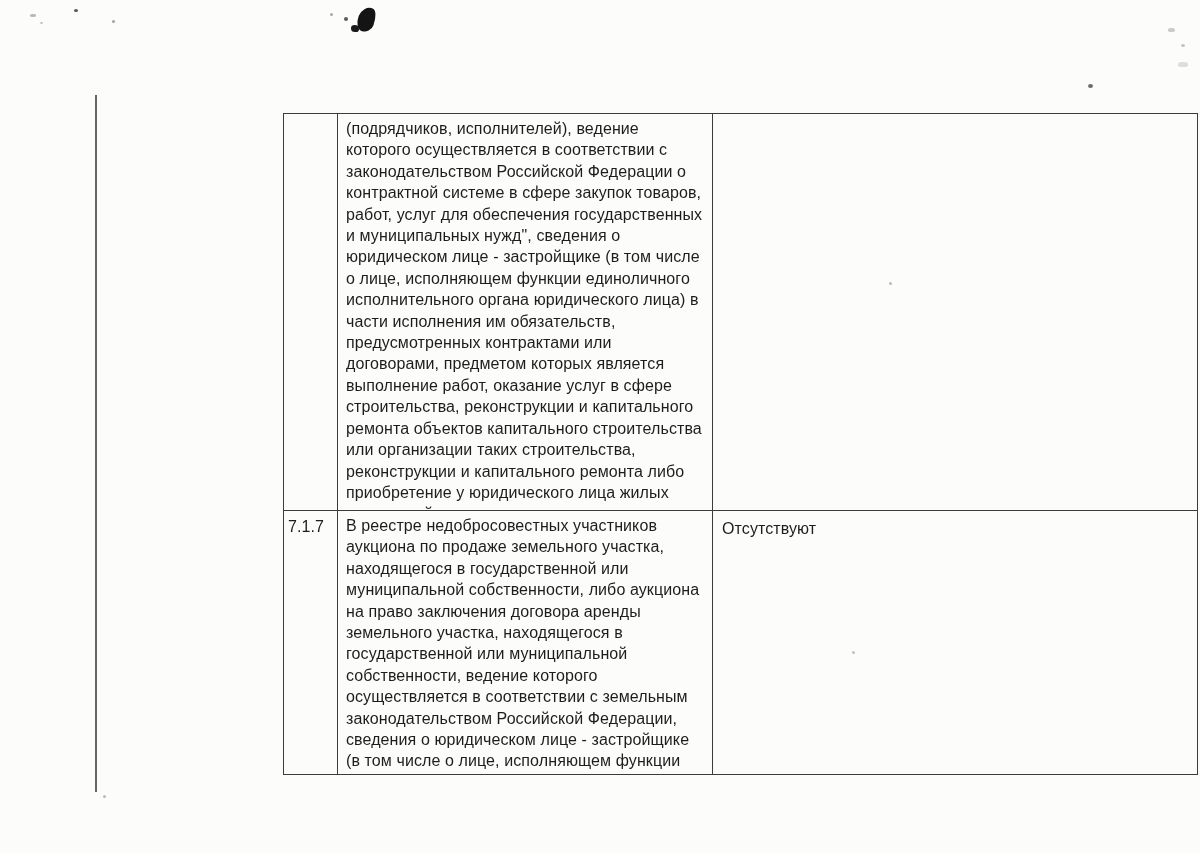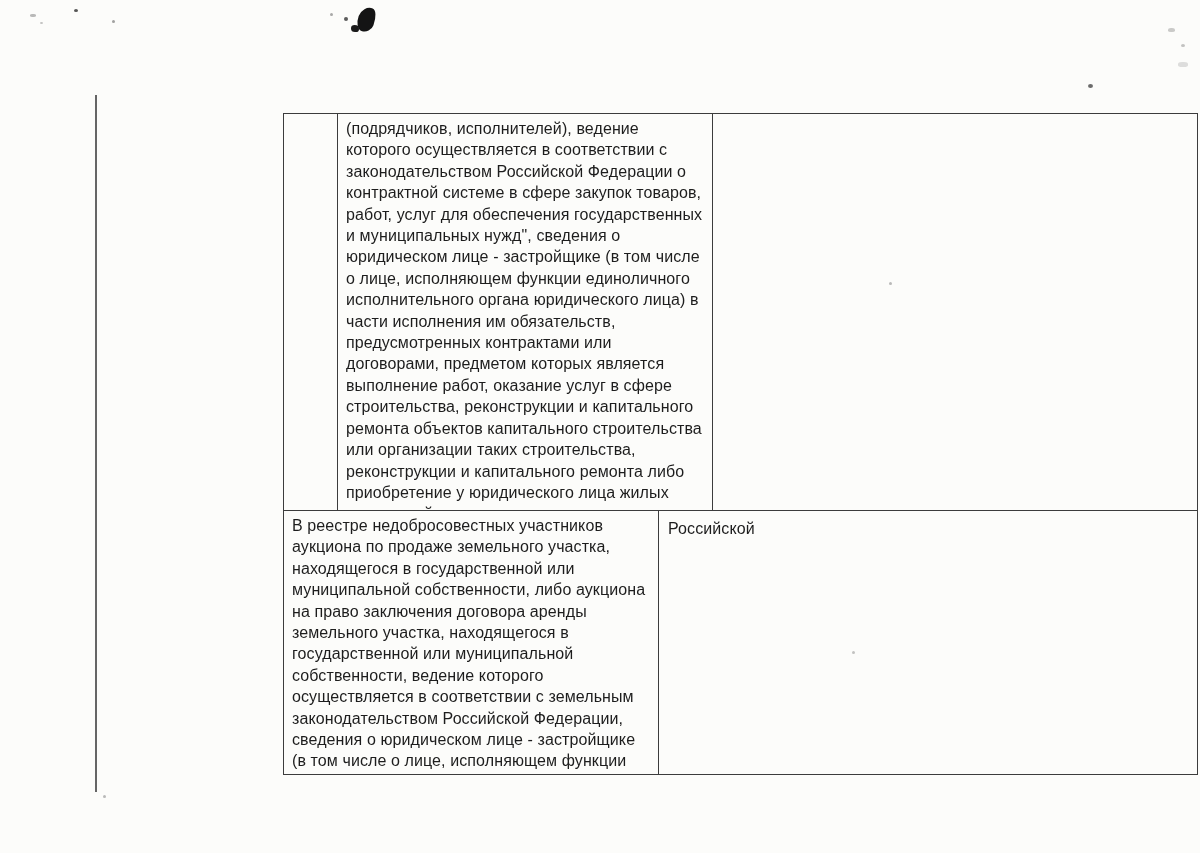--- a/index.html
+++ b/index.html
@@ -106,22 +106,23 @@
 
   <div class="table">
 
     <div class="row r1">
       <div class="cell num"></div>
       <div class="cell req">(подрядчиков, исполнителей), ведение которого осуществляется в соответствии с законодательством Российской Федерации о контрактной системе в сфере закупок товаров, работ, услуг для обеспечения государственных и муниципальных нужд", сведения о юридическом лице - застройщике (в том числе о лице, исполняющем функции единоличного исполнительного органа юридического лица) в части исполнения им обязательств, предусмотренных контрактами или договорами, предметом которых является выполнение работ, оказание услуг в сфере строительства, реконструкции и капитального ремонта объектов капитального строительства или организации таких строительства, реконструкции и капитального ремонта либо приобретение у юридического лица жилых помещений</div>
       <div class="cell status"></div>
     </div>
 
     <div class="row r2">
+      <div class="cell num">7.1.7</div>
       <div class="cell req">В реестре недобросовестных участников аукциона по продаже земельного участка, находящегося в государственной или муниципальной собственности, либо аукциона на право заключения договора аренды земельного участка, находящегося в государственной или муниципальной собственности, ведение которого осуществляется в соответствии с земельным законодательством Российской Федерации, сведения о юридическом лице - застройщике (в том числе о лице, исполняющем функции</div>
-      <div class="cell status">Российской</div>
+      <div class="cell status">Отсутствуют</div>
     </div>
 
   </div>
 
   <div class="art blob-main"></div>
   <div class="art blob-b"></div>
   <div class="art blob-c"></div>
   <div class="art sp sp1"></div>
   <div class="art sp sp2"></div>
   <div class="art sp sp3"></div>

